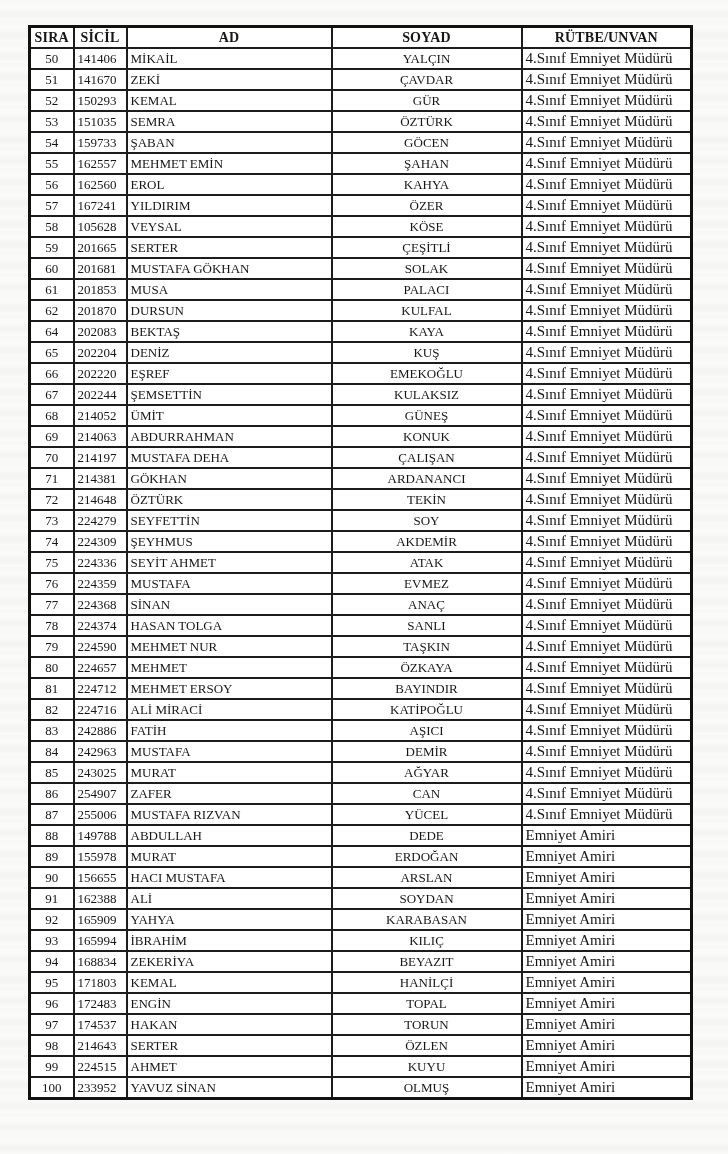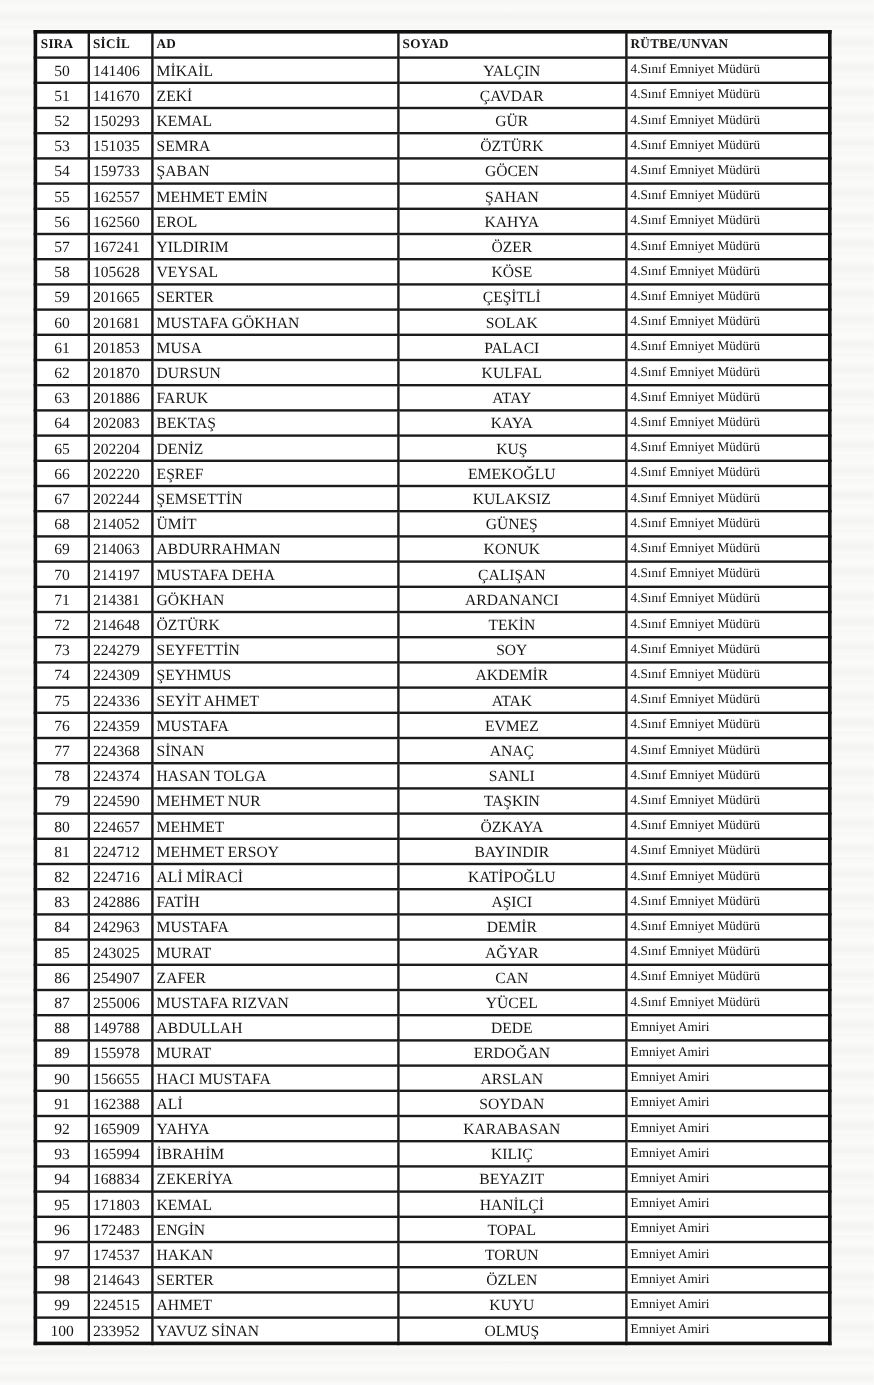--- a/index.html
+++ b/index.html
@@ -52,29 +52,29 @@
     font-size: 13px;
     line-height: 15px;
     white-space: nowrap;
     overflow: hidden;
   }
   .scan-table {
     border: 3px solid #111;
   }
   .scan-table th {
     font-weight: bold;
-    text-align: left;
-    font-size: 11px;
+    text-align: center;
+    font-size: 14px;
     letter-spacing: 0.2px;
   }
   td.cell-sira  { text-align: center; margin-top: 12px; }
   td.cell-sicil { text-align: center; padding-right: 11px; }
   td.cell-ad    { text-align: left; }
   td.cell-soyad { text-align: center; margin-left: 28px; }
-  td.cell-rutbe { text-align: left; font-size: 11px; }
+  td.cell-rutbe { text-align: left; font-size: 15px; }
 </style>
 </head>
 <body>
 
 <table class="scan-table">
   <colgroup>
     <col class="c-sira">
       <col class="c-sicil">
       <col class="c-ad">
       <col class="c-soyad">
@@ -175,27 +175,20 @@
         <td class="cell-rutbe">4.Sınıf Emniyet Müdürü</td>
       </tr>
       <tr>
         <td class="cell-sira">62</td>
         <td class="cell-sicil">201870</td>
         <td class="cell-ad">DURSUN</td>
         <td class="cell-soyad">KULFAL</td>
         <td class="cell-rutbe">4.Sınıf Emniyet Müdürü</td>
       </tr>
       <tr>
-        <td class="cell-sira">63</td>
-        <td class="cell-sicil">201886</td>
-        <td class="cell-ad">FARUK</td>
-        <td class="cell-soyad">ATAY</td>
-        <td class="cell-rutbe">4.Sınıf Emniyet Müdürü</td>
-      </tr>
-      <tr>
         <td class="cell-sira">64</td>
         <td class="cell-sicil">202083</td>
         <td class="cell-ad">BEKTAŞ</td>
         <td class="cell-soyad">KAYA</td>
         <td class="cell-rutbe">4.Sınıf Emniyet Müdürü</td>
       </tr>
       <tr>
         <td class="cell-sira">65</td>
         <td class="cell-sicil">202204</td>
         <td class="cell-ad">DENİZ</td>

